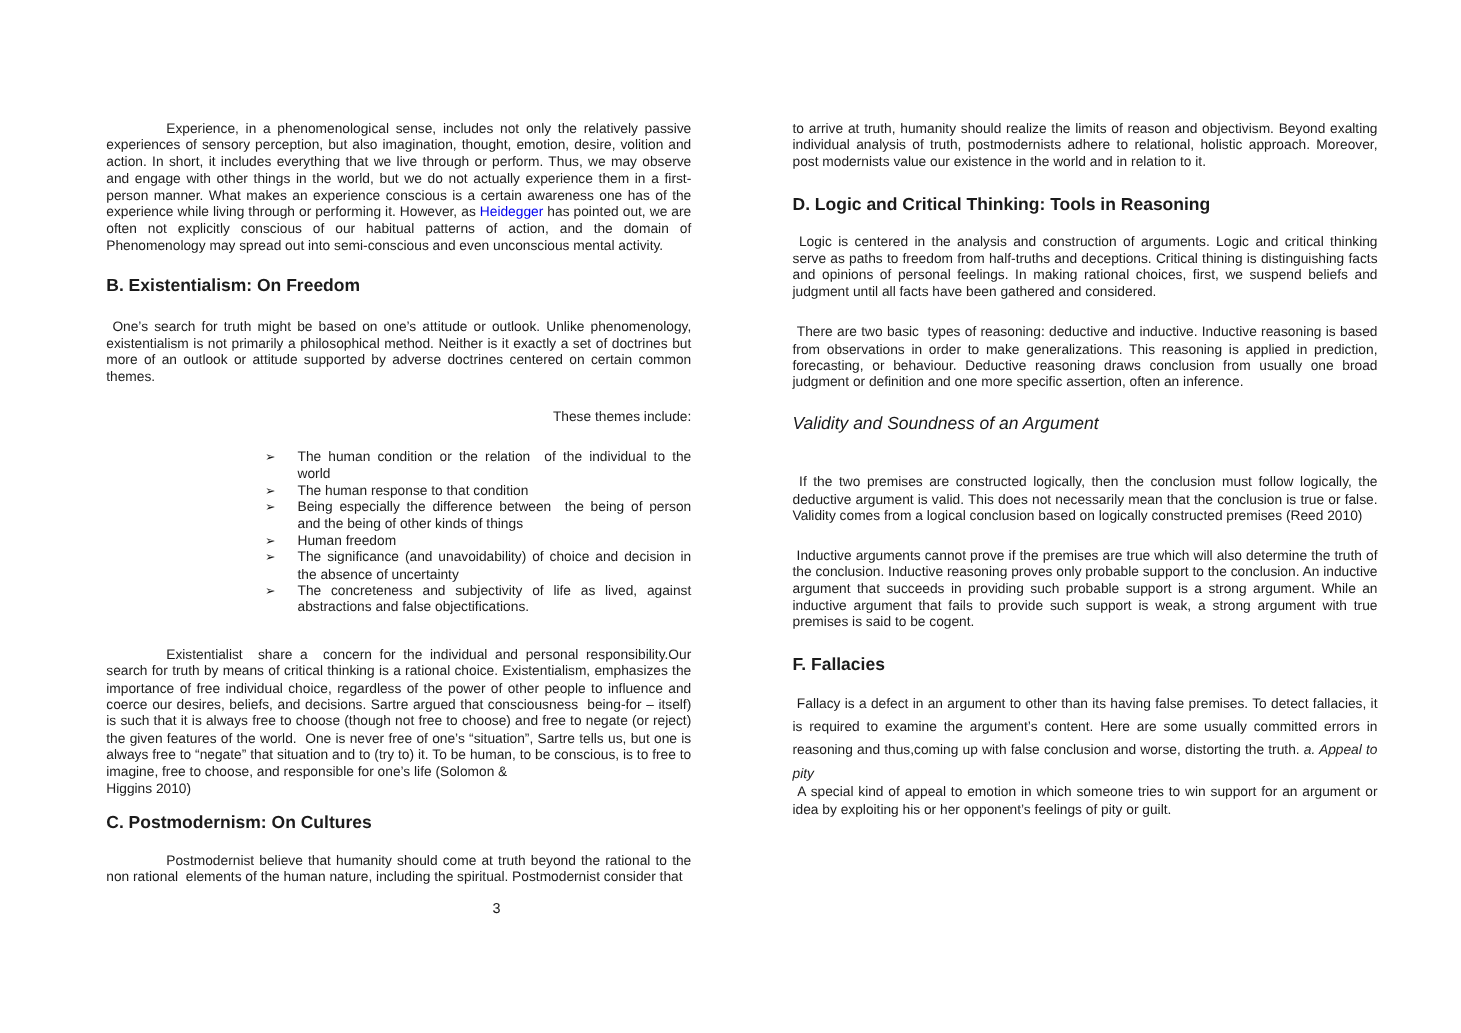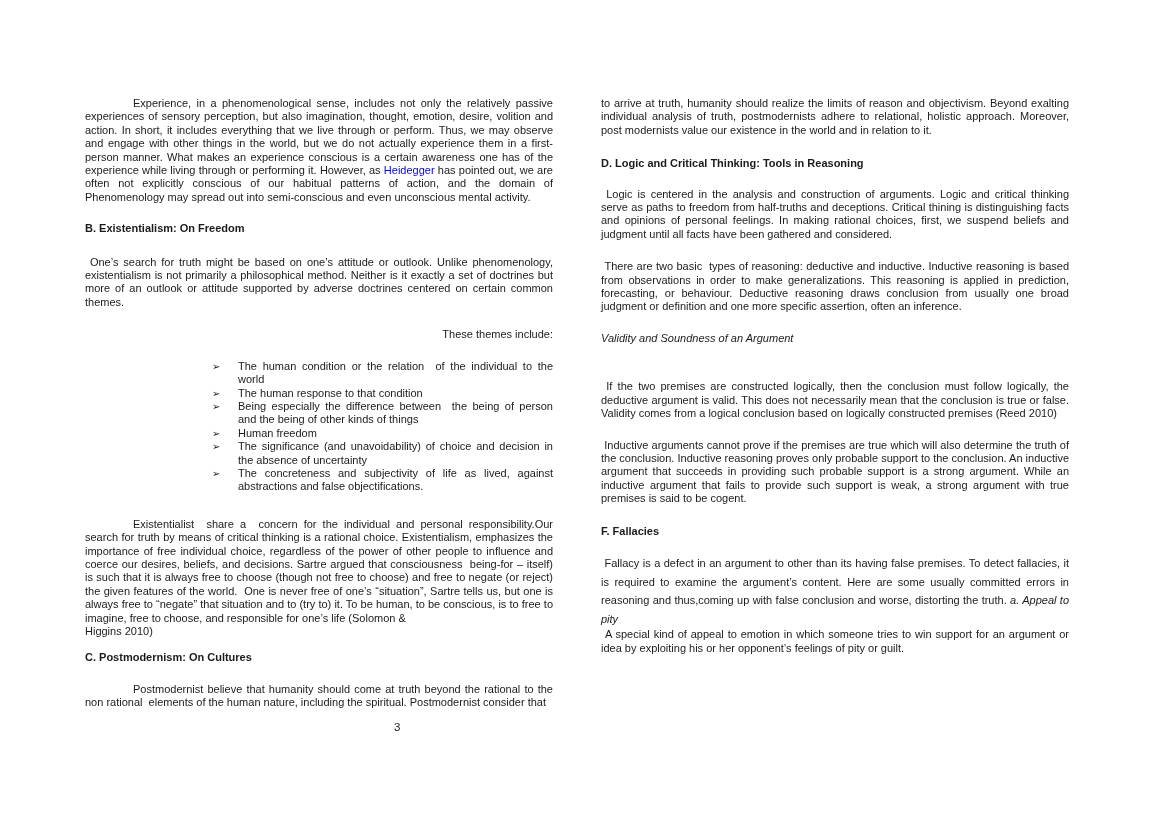--- a/index.html
+++ b/index.html
@@ -18,31 +18,31 @@
   }
   .col {
     position: absolute;
     top: 97px;
     width: 468px;
     font-size: 11px;
     line-height: 13.4px;
     text-align: justify;
   }
   .col-left  { left: 85px; }
-  .col-right { left: 601px; }
+  .col-right { left: 634px; }
 
   .para {
     margin: 0;
     white-space: pre-wrap;
   }
   .indent { text-indent: 48px; }
 
   .doc-heading {
     margin: 0;
-    font-size: 11px;
+    font-size: 14px;
     line-height: 13.4px;
     font-weight: bold;
     text-align: left;
   }
   .doc-heading.italic-heading {
     font-weight: normal;
     font-style: italic;
   }
 
   a.doclink {

